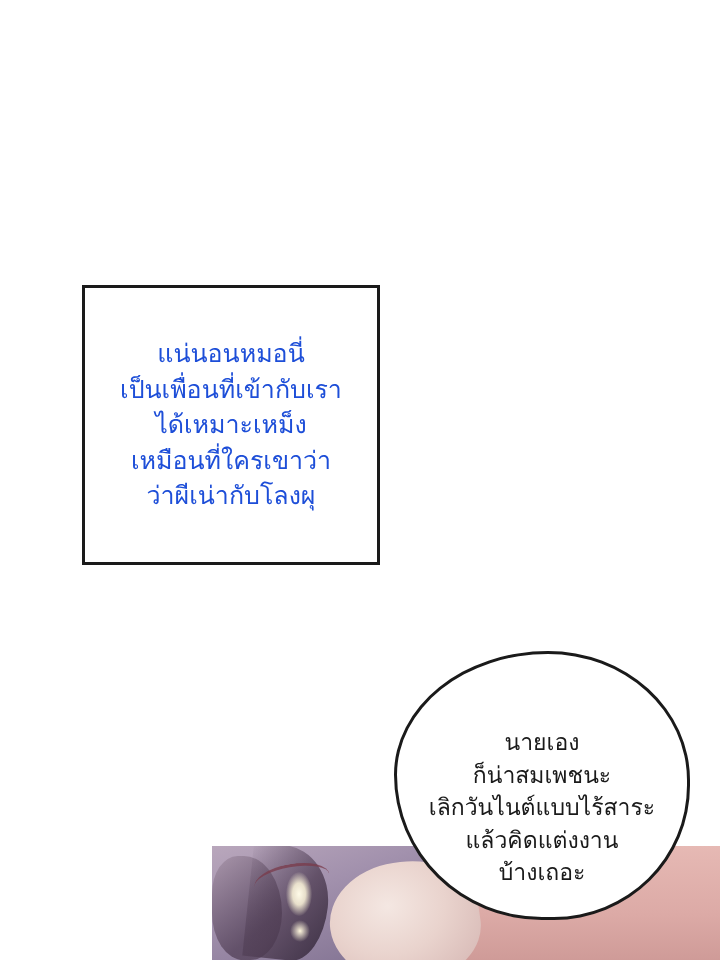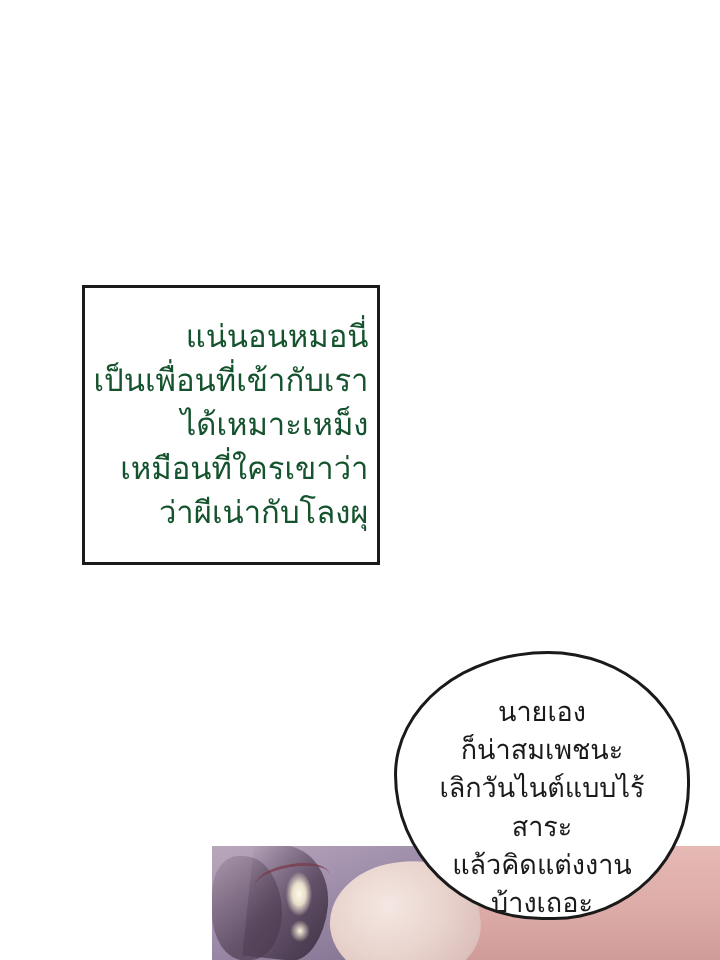--- a/index.html
+++ b/index.html
@@ -24,24 +24,24 @@
     width: 298px;
     height: 280px;
     background: #ffffff;
     border: 3px solid #1a1a1a;
     box-sizing: border-box;
     display: flex;
     align-items: center;
     justify-content: center;
   }
   #narration-text {
-    font-size: 31px;
+    font-size: 25px;
     line-height: 1.42;
-    color: #14532d;
-    text-align: right;
+    color: #1d4ed8;
+    text-align: center;
     white-space: pre-line;
     padding: 0 6px;
   }
 
   
   #art-panel {
     position: absolute;
     left: 212px;
     top: 846px;
     width: 508px;
@@ -133,21 +133,21 @@
     height: 269px;
     background: #ffffff;
     border: 3px solid #1a1a1a;
     border-radius: 52% 48% 46% 50% / 46% 48% 50% 54%;
     box-sizing: border-box;
     display: flex;
     align-items: center;
     justify-content: center;
   }
   #speech-text {
-    font-size: 27px;
+    font-size: 23px;
     line-height: 1.42;
     color: #1a1a1a;
     text-align: center;
     white-space: pre-line;
     padding: 0 18px;
     margin-top: 44px;
   }
 </style>
 </head>
 <body>

